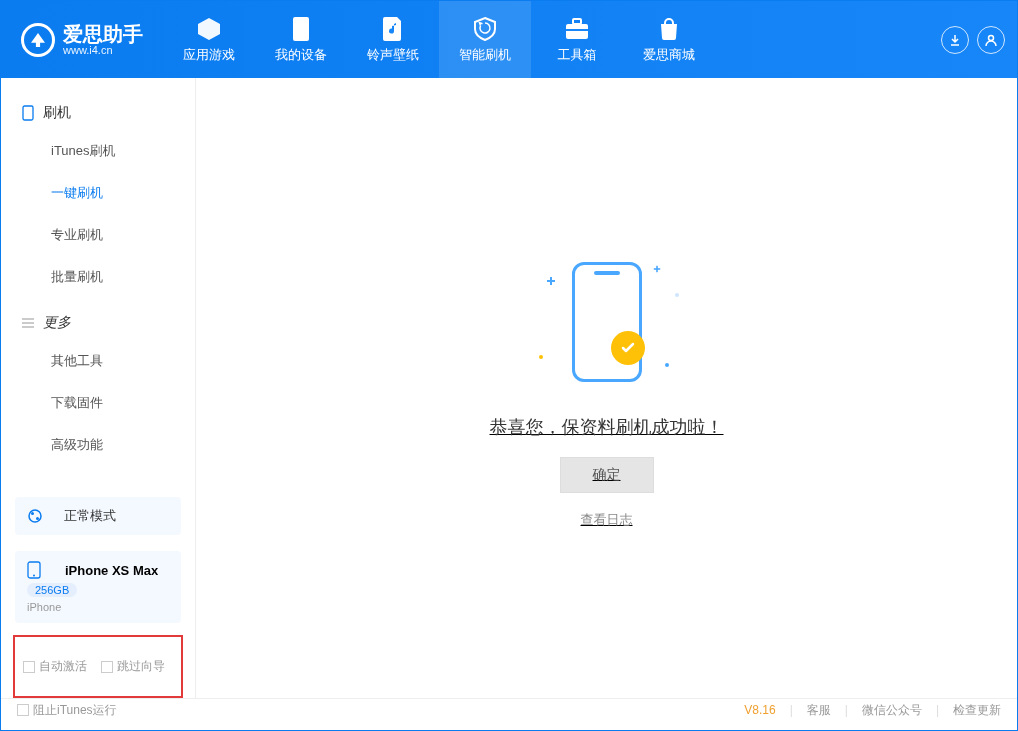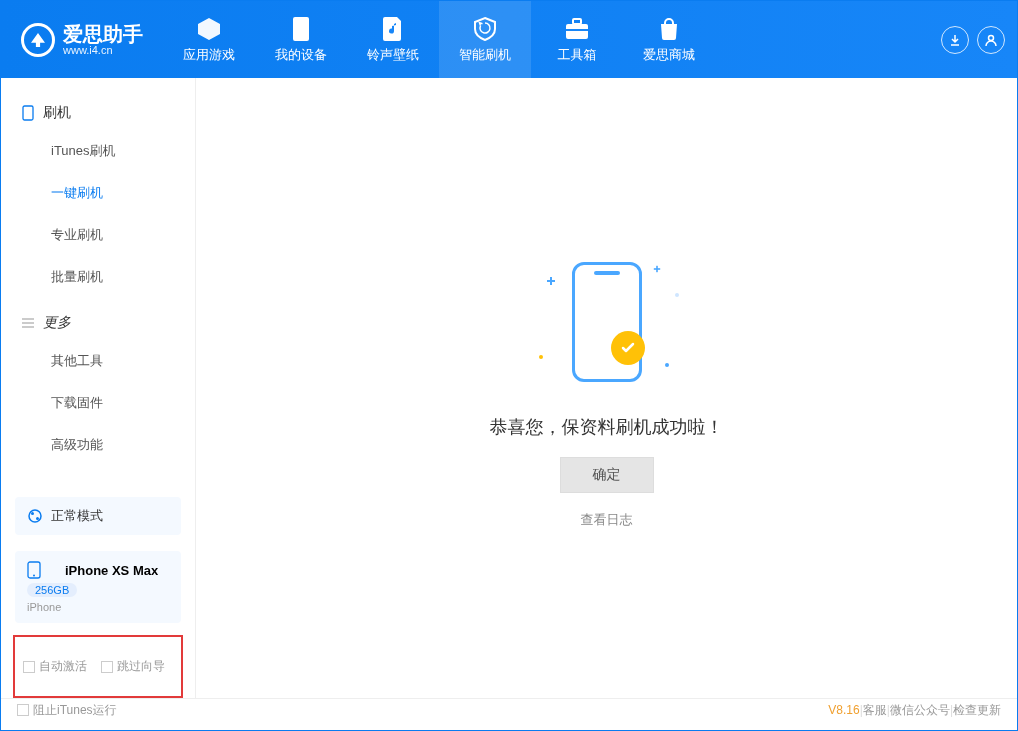--- a/index.html
+++ b/index.html
@@ -21,46 +21,46 @@
 .header-right { margin-left: auto; display:flex; align-items:center; padding-right: 12px; gap: 8px; }
 .circle-btn { width: 28px; height: 28px; border: 1.5px solid rgba(255,255,255,0.8); border-radius: 50%; display:flex; align-items:center; justify-content:center; cursor:pointer; }
 
 .body { display:flex; height: calc(100% - 77px - 32px); }
 .sidebar { width: 195px; border-right: 1px solid #eee; padding-top: 18px; display:flex; flex-direction:column; }
 .side-header { display:flex; align-items:center; padding: 8px 20px; font-size: 14px; color:#333; }
 .side-header-icon { width: 14px; height: 14px; margin-right: 8px; display:flex; align-items:center; justify-content:center; }
 .side-item { padding: 12px 20px 12px 50px; font-size: 13px; color: #555; cursor:pointer; }
 .side-item.active { color: #0a7cf0; }
 
-.device-box { margin: 8px 14px; padding: 10px 12px; background:#f4f9ff; border-radius: 4px; font-size: 13px; color:#333; display:flex; align-items:center; gap:8px; }
+.device-box { margin: 8px 14px; padding: 10px 12px; background:#f4f9ff; border-radius: 4px; font-size: 13px; color:#333; display:flex; align-items:center; gap:21px; }
 .device-box2 { margin: 8px 14px 12px; padding: 10px 12px; background:#f4f9ff; border-radius: 4px; font-size: 13px; }
 .capacity-pill { display:inline-block; background:#e4eefd; color:#0a7cf0; font-size:11px; padding:1px 8px; border-radius: 8px; margin-top:4px; }
 .device-sub { font-size: 11px; color:#999; margin-top: 4px; }
 
 .redbox { border: 2px solid #e23a3a; margin: 0 12px; padding: 21px 8px; display:flex; gap:14px; align-items:center; }
 .chk { display:flex; align-items:center; gap:4px; font-size:12px; color:#999; cursor:pointer; }
 .chk-box { width:12px; height:12px; border:1px solid #ccc; }
 
-.main { flex:1; display:flex; flex-direction:column; align-items:center; justify-content:center; gap: 18px; }
+.main { flex:1; display:flex; flex-direction:column; align-items:center; justify-content:center; gap: 18px; text-decoration: underline; }
 .phone-illus { width: 160px; height: 150px; position:relative; display:flex; align-items:center; justify-content:center; }
 .phone { width: 70px; height: 120px; border: 3px solid #4aa7ff; border-radius: 12px; background:#fff; position:relative; }
 .phone::before { content:""; position:absolute; top:6px; left:50%; transform:translateX(-50%); width:26px; height:4px; background:#4aa7ff; border-radius:2px; }
 .badge { position:absolute; right:-6px; bottom:14px; width:34px; height:34px; background:#ffc107; border-radius:50%; display:flex; align-items:center; justify-content:center; }
 .sparkle { position:absolute; width:8px; height:8px; }
 .sparkle::before, .sparkle::after { content:""; position:absolute; left:50%; top:50%; background:#4aa7ff; }
 .sparkle::before { width:8px; height:2px; transform:translate(-50%,-50%); }
 .sparkle::after { width:2px; height:8px; transform:translate(-50%,-50%); }
 .dot { position:absolute; width:4px; height:4px; border-radius:50%; }
 
 .success-msg { font-size: 18px; color: #333; }
 .ok-btn { border:1px solid #ddd; background:#e5e5e5; padding: 8px 32px; font-size:14px; color:#555; cursor:pointer; }
 .log-link { font-size:13px; color:#888; cursor:pointer; }
 
 .footer { height: 23px; border-top:1px solid #eee; display:flex; align-items:center; padding: 0 16px; font-size:12px; color:#999; }
-.footer-right { margin-left:auto; display:flex; align-items:center; }
+.footer-right { margin-left:auto; display:flex; align-items:center; gap:14px; }
 .footer-sep { color:#ddd; }
 
 .spacer-flex { flex: 1; }
 </style>
 </head>
 <body>
 
 <div class="header">
   <div class="logo-area">
     <div class="logo-circle"></div>

